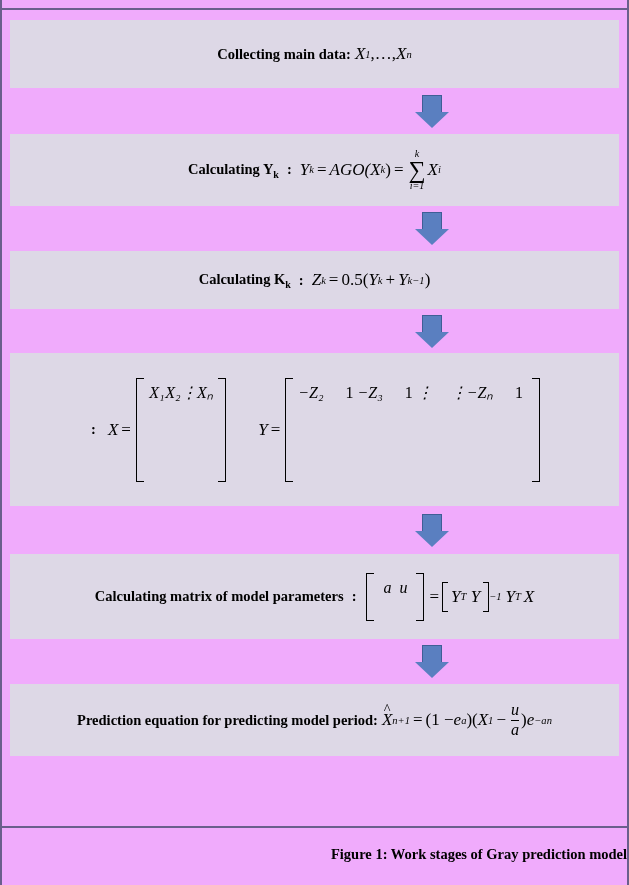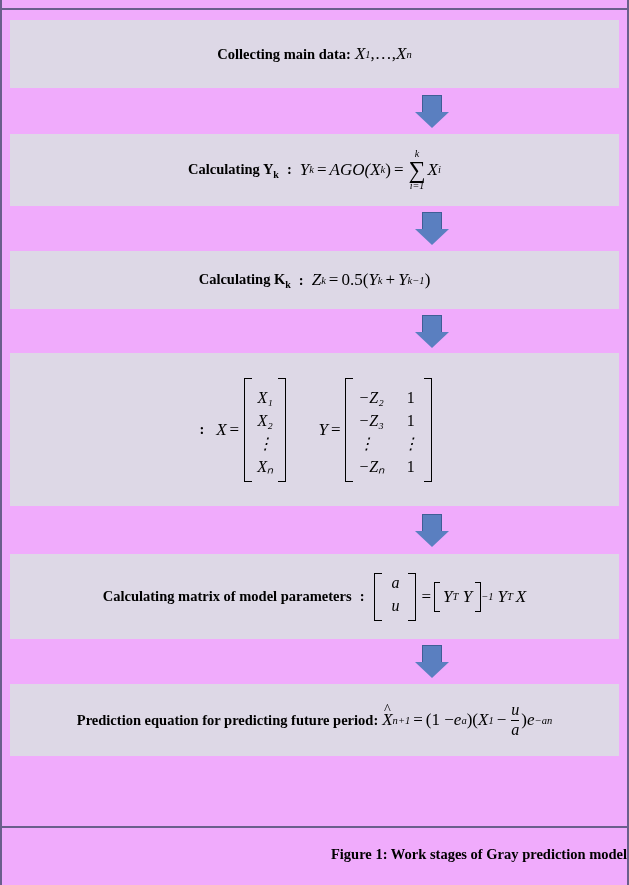--- a/index.html
+++ b/index.html
@@ -146,22 +146,21 @@
     border-bottom: 1.4px solid #000;
   }
   .matrix .bracket.left {
     border-left: 1.4px solid #000;
   }
   .matrix .bracket.right {
     border-right: 1.4px solid #000;
   }
   .matrix .cells {
     display: flex;
-    flex-direction: column;
-    justify-content: flex-end;
+    justify-content: center;
     padding: 3px 5px;
   }
   .matrix .mrow {
     display: flex;
     flex-direction: row;
     justify-content: space-between;
     gap: 18px;
     line-height: 1.45;
     font-size: 16px;
   }
@@ -434,21 +433,21 @@
 
     <div class="arrow-row" style="height:45px;">
       <div class="arrow">
         <div class="shaft"></div>
         <div class="head"></div>
       </div>
     </div>
 
     <div class="stage" style="height:72px;">
       <div class="stage-inner">
-        <span class="stage-label">Prediction equation for predicting future period:</span>
+        <span class="stage-label">Prediction equation for predicting model period:</span>
         <span class="math">
           <span class="hat-wrap"><span class="hat">^</span><span class="var">X</span></span>
             <sub>n+1</sub>
           <span class="rel">=</span>
           <span class="op">(1 −</span>
             <span class="var">e</span>
             <sup>a</sup>
             <span class="op">)(</span>
             <span class="var">X</span>
             <sub>1</sub>

